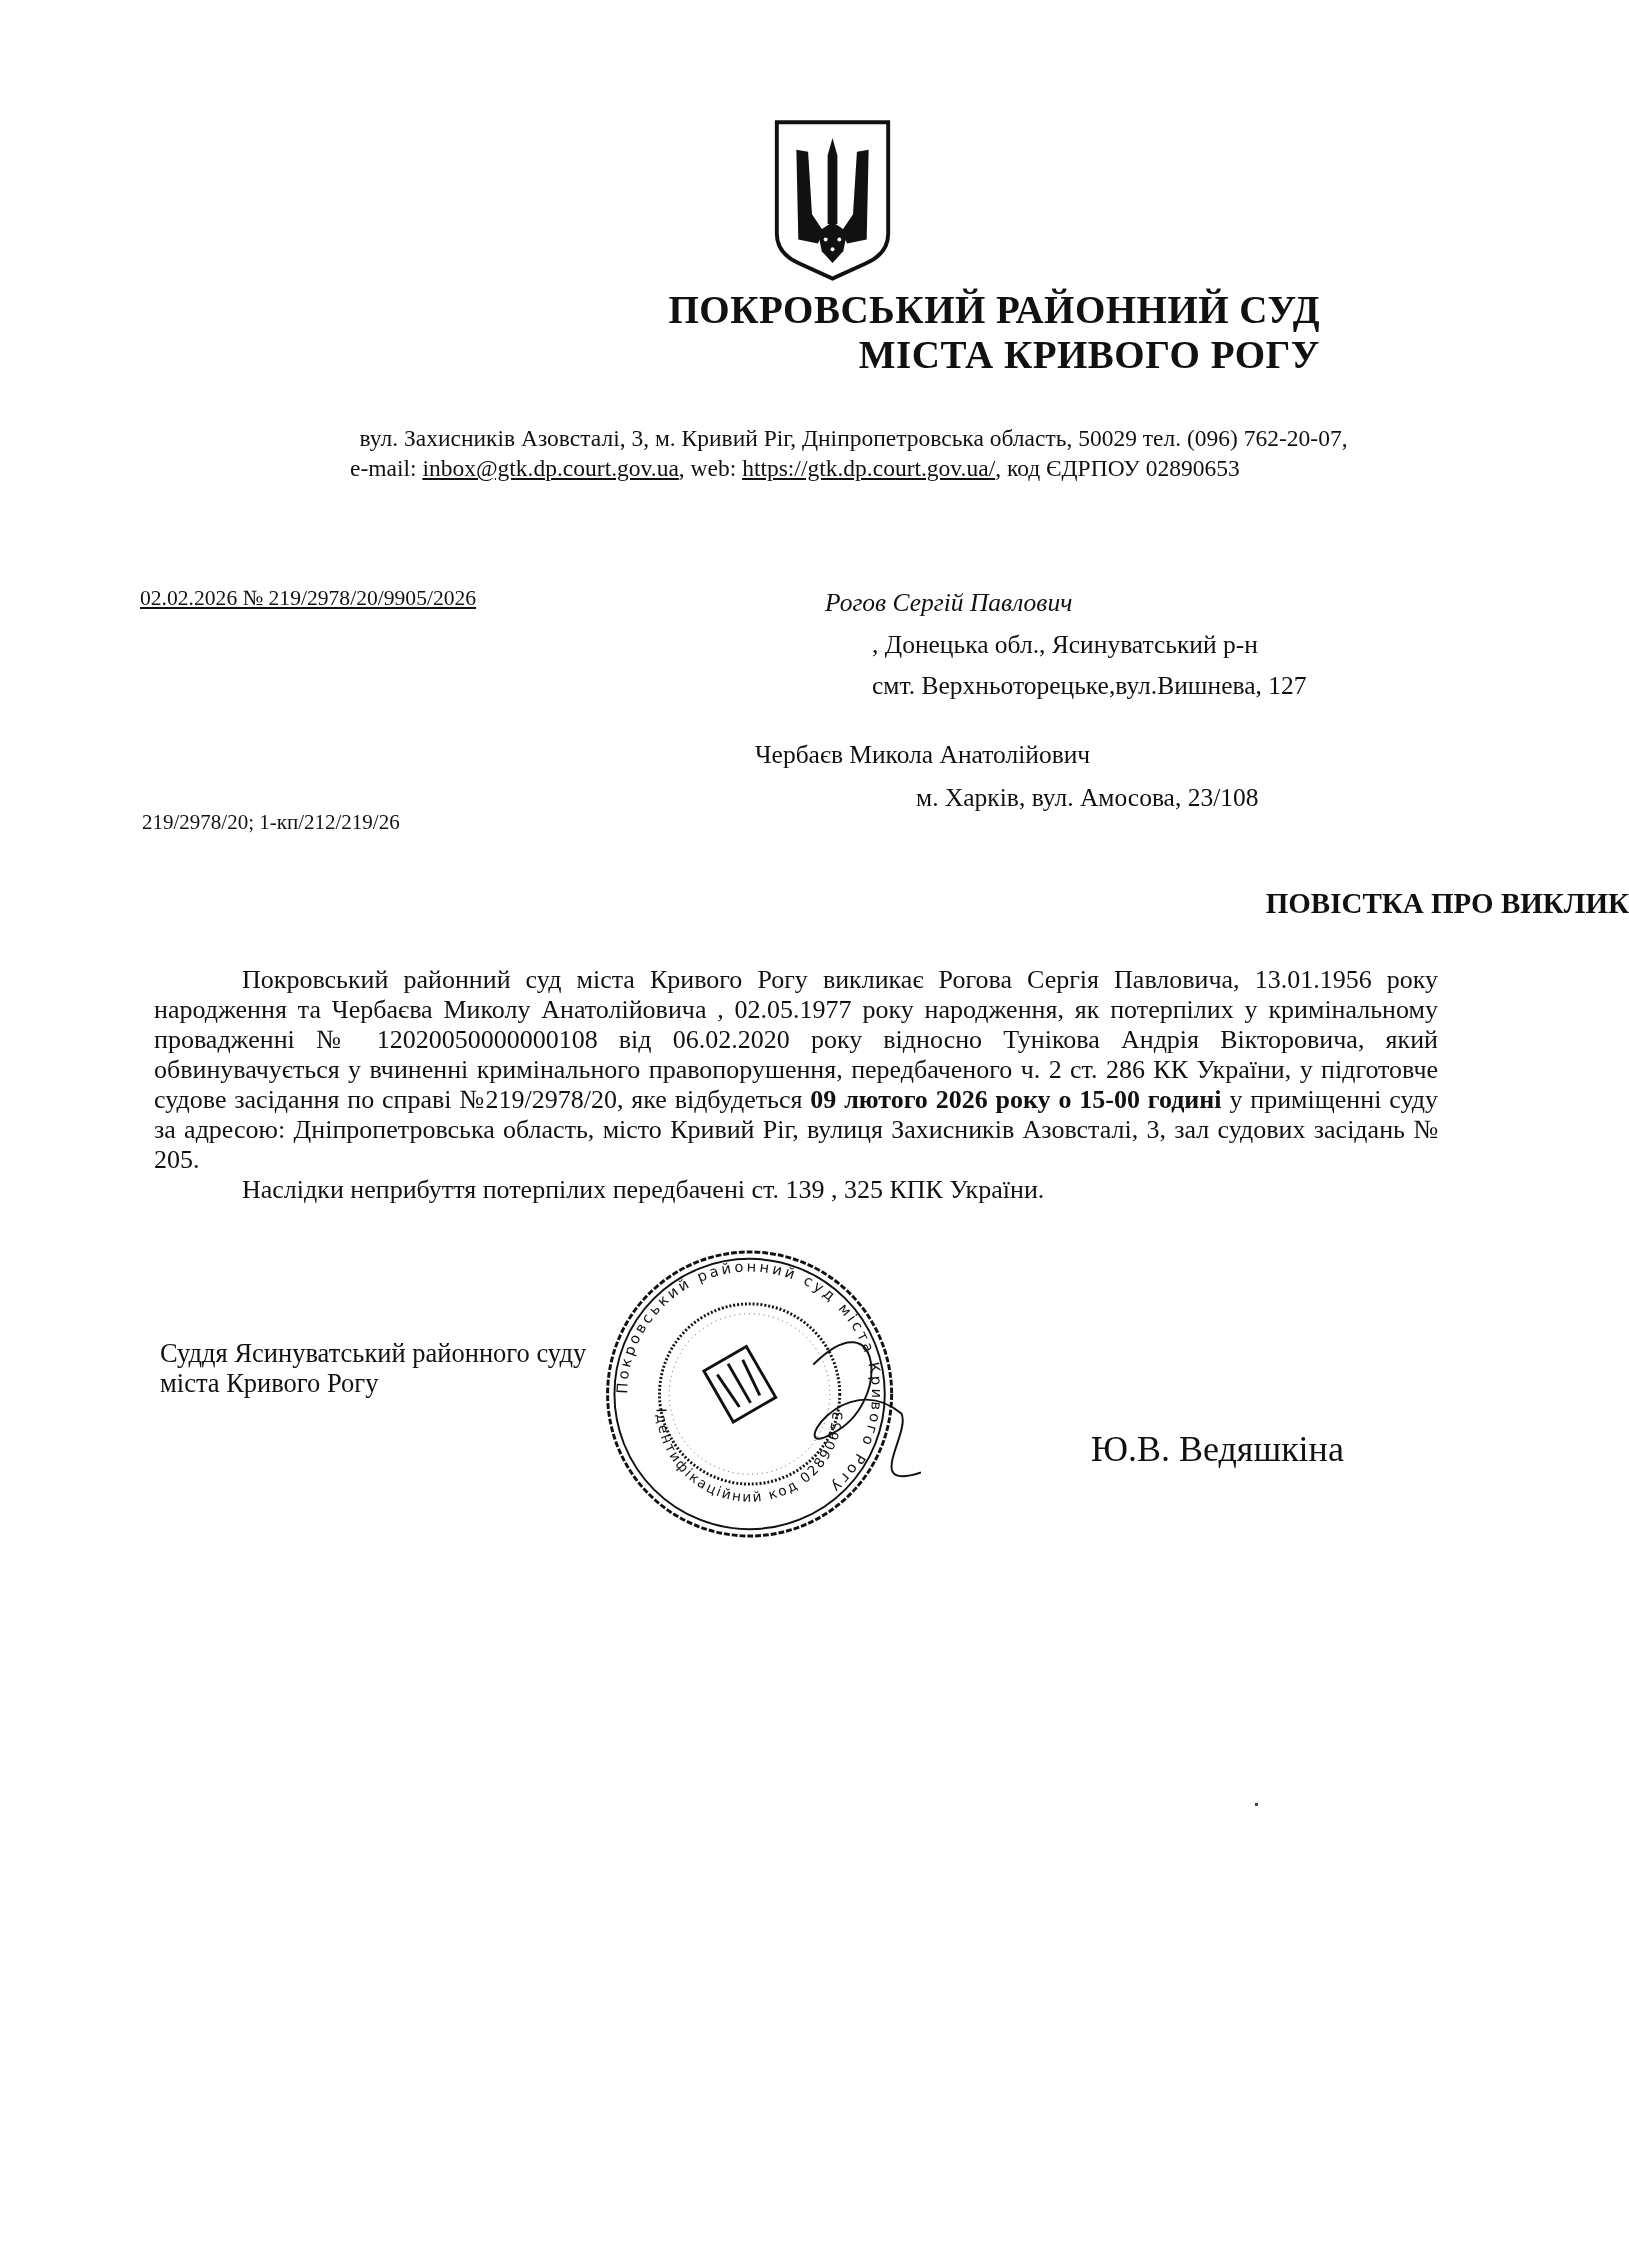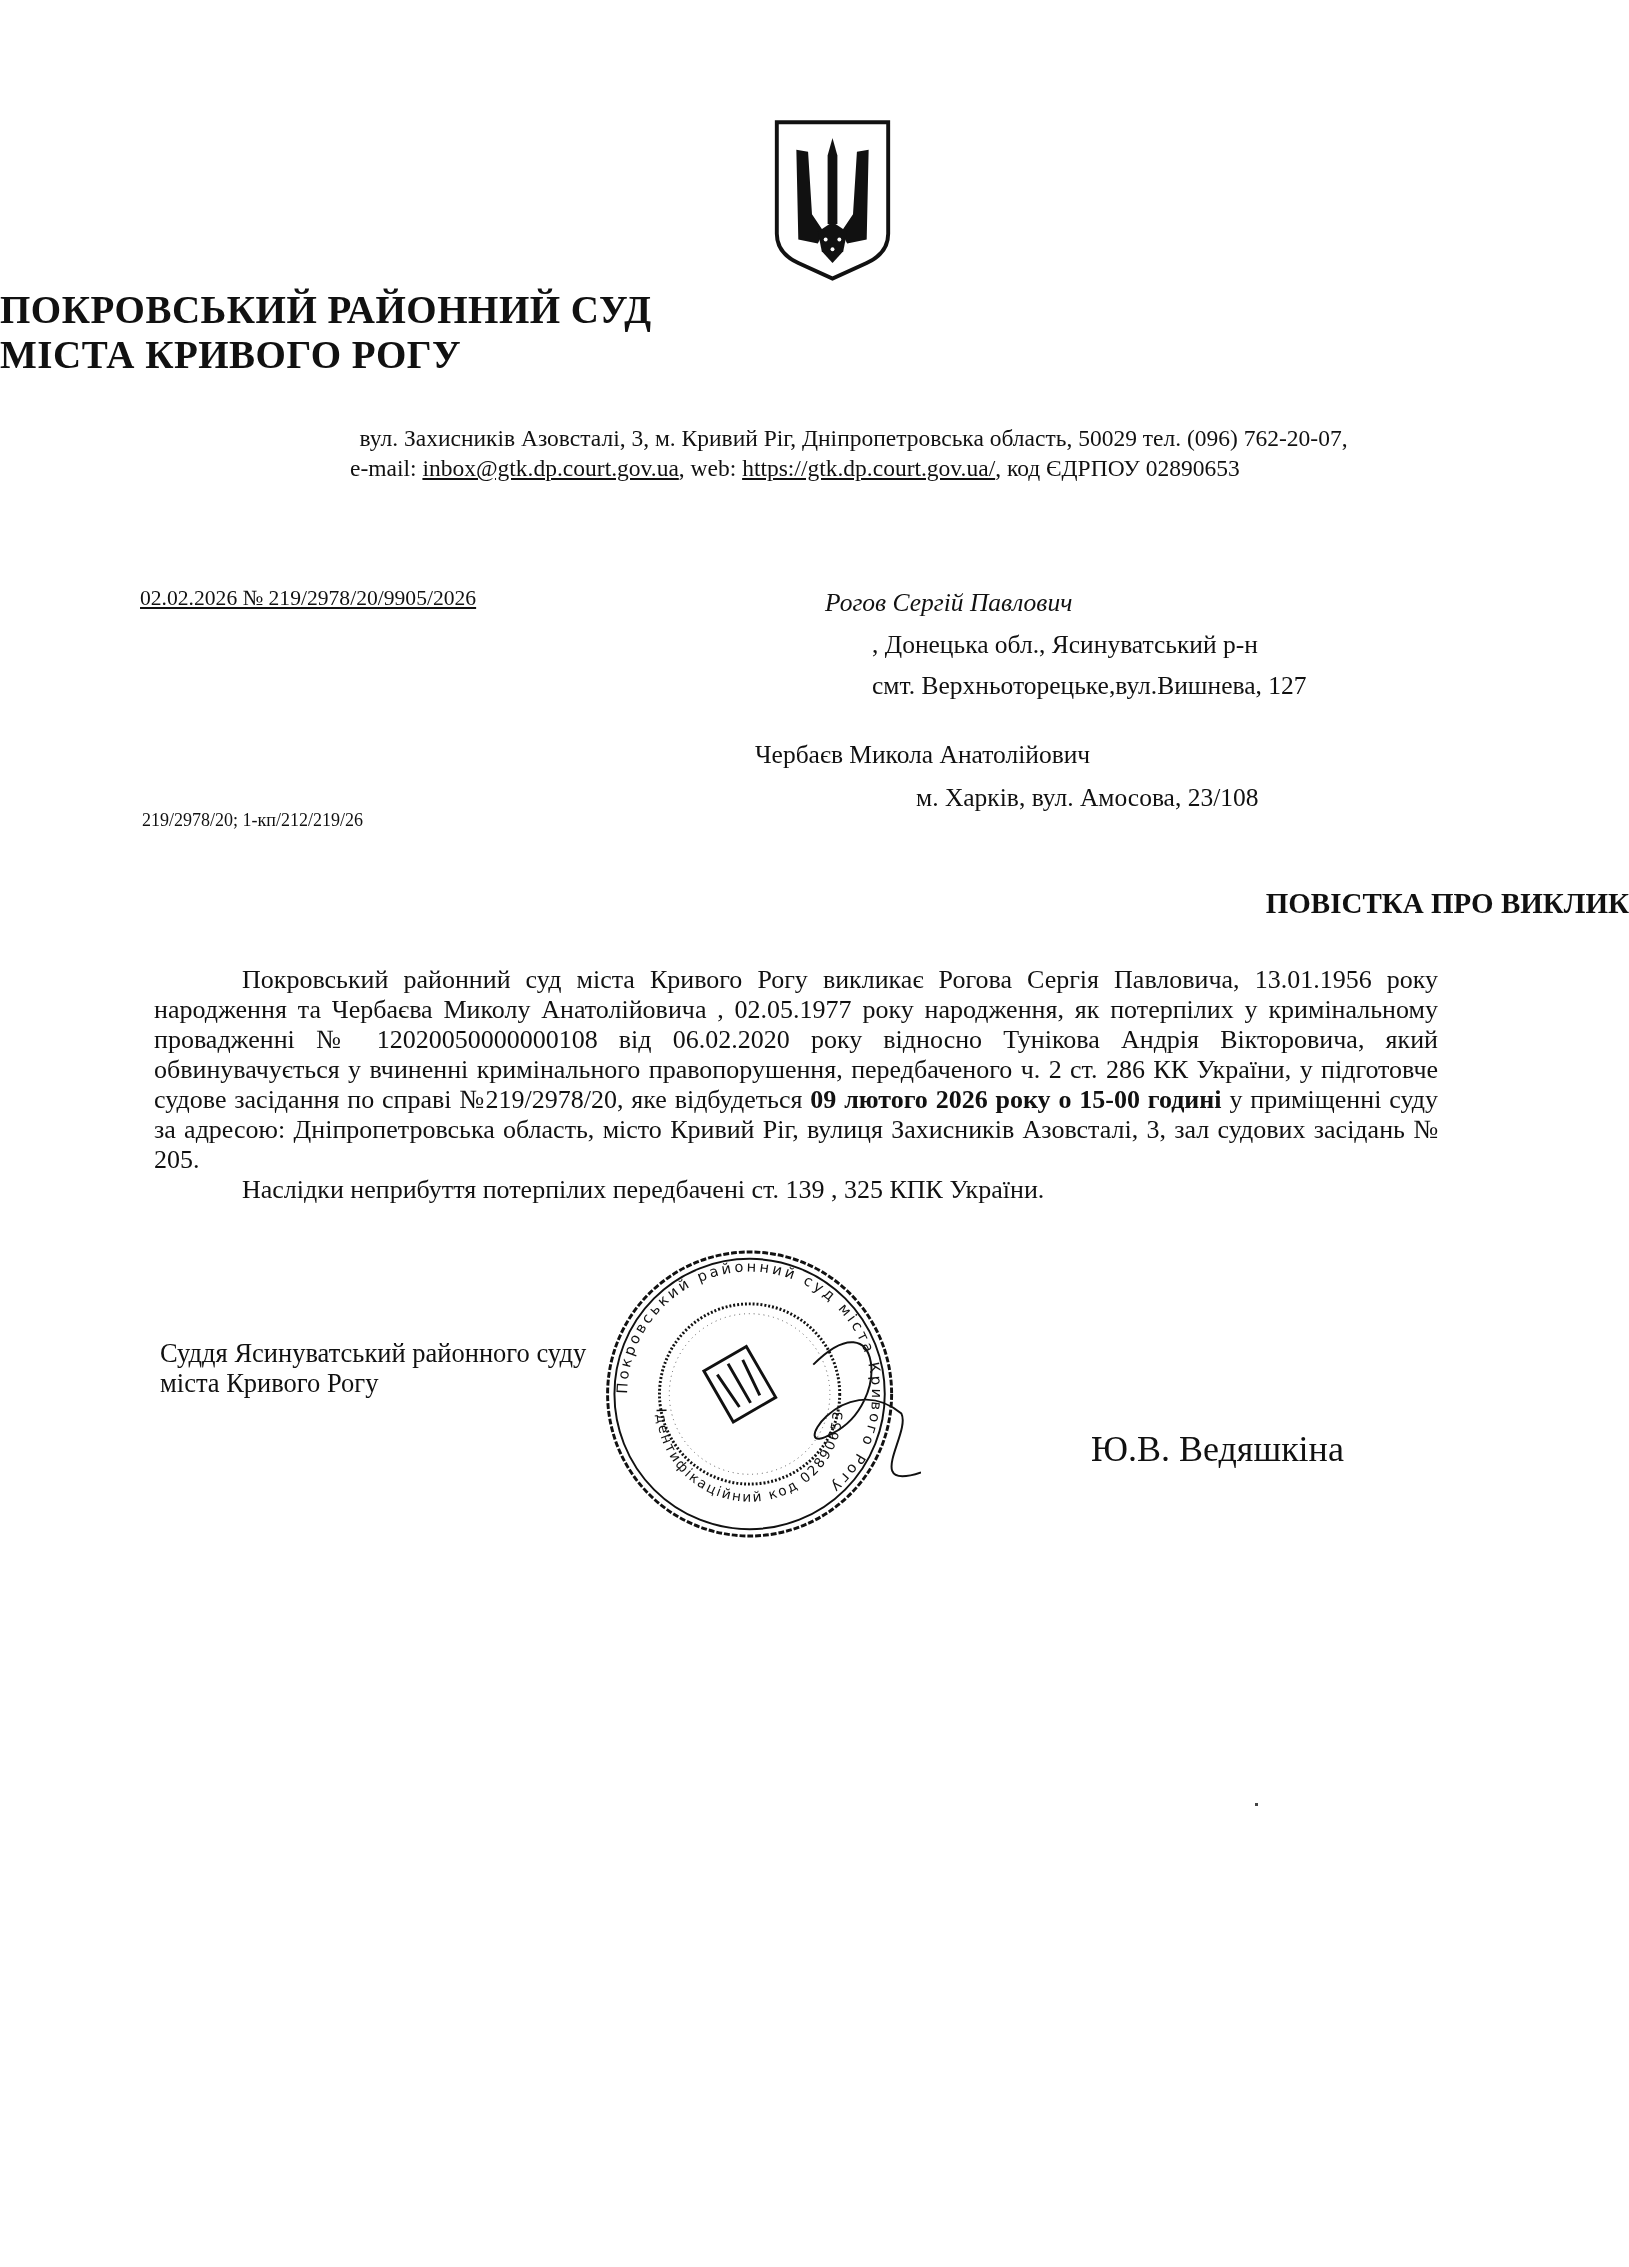--- a/index.html
+++ b/index.html
@@ -1,35 +1,35 @@
 <!DOCTYPE html>
 <html><head>
 <meta charset="utf-8">
 <style>
   html, body { margin: 0; padding: 0; background: #ffffff; }
   body { width: 1629px; height: 2267px; position: relative; overflow: hidden;
          font-family: "Liberation Serif", "DejaVu Serif", serif; color: #111; }
   .abs { position: absolute; }
   .emblem { left: 769px; top: 116px; width: 127px; height: 167px; }
-  .court-title { left: 0; width: 1320px; text-align: left; font-weight: bold;
+  .court-title { left: 0; width: 1320px; text-align: right; font-weight: bold;
                  font-size: 39px; letter-spacing: 0.5px; line-height: 47px; }
   .court-title.l1 { top: 286px; }
   .court-title.l2 { top: 331px; }
   .contacts { left: 0; width: 1629px; text-align: center; font-size: 23.5px; line-height: 29px; }
   .contacts.l1 { top: 424px; left: 39px; }
   .contacts.l2 { top: 454px; left: -19.6px; }
   .u { text-decoration: underline; }
   .outref { left: 140px; top: 586px; font-size: 21.6px; text-decoration: underline; }
   .recip { font-size: 25.5px; line-height: 35px; }
   .r1-name { left: 825px; top: 585px; font-style: italic; }
   .r1-a1 { left: 872px; top: 627px; }
   .r1-a2 { left: 872px; top: 668px; }
   .r2-name { left: 755px; top: 737px; }
   .r2-a1 { left: 916px; top: 780px; }
-  .caseref { left: 142px; top: 810px; font-size: 18px; }
+  .caseref { left: 142px; top: 810px; font-size: 21px; }
   .heading { left: 0; width: 1629px; top: 887px; text-align: right; font-weight: bold; font-size: 29px; }
   .body-text { left: 154px; top: 965px; width: 1284px; font-size: 26px; line-height: 30px;
                text-align: justify; }
   .body-text p { margin: 0; text-indent: 88px; }
   .body-text b { font-weight: bold; }
   .judge { left: 160px; top: 1338px; font-size: 26.5px; line-height: 30px; }
   .judge-name { left: 1091px; top: 1428px; font-size: 36px; }
   .stamp { left: 588px; top: 1237px; width: 333px; height: 314px; }
   .dot { left: 1255px; top: 1803px; width: 2.9px; height: 2.9px; background: #444; }
 </style>

